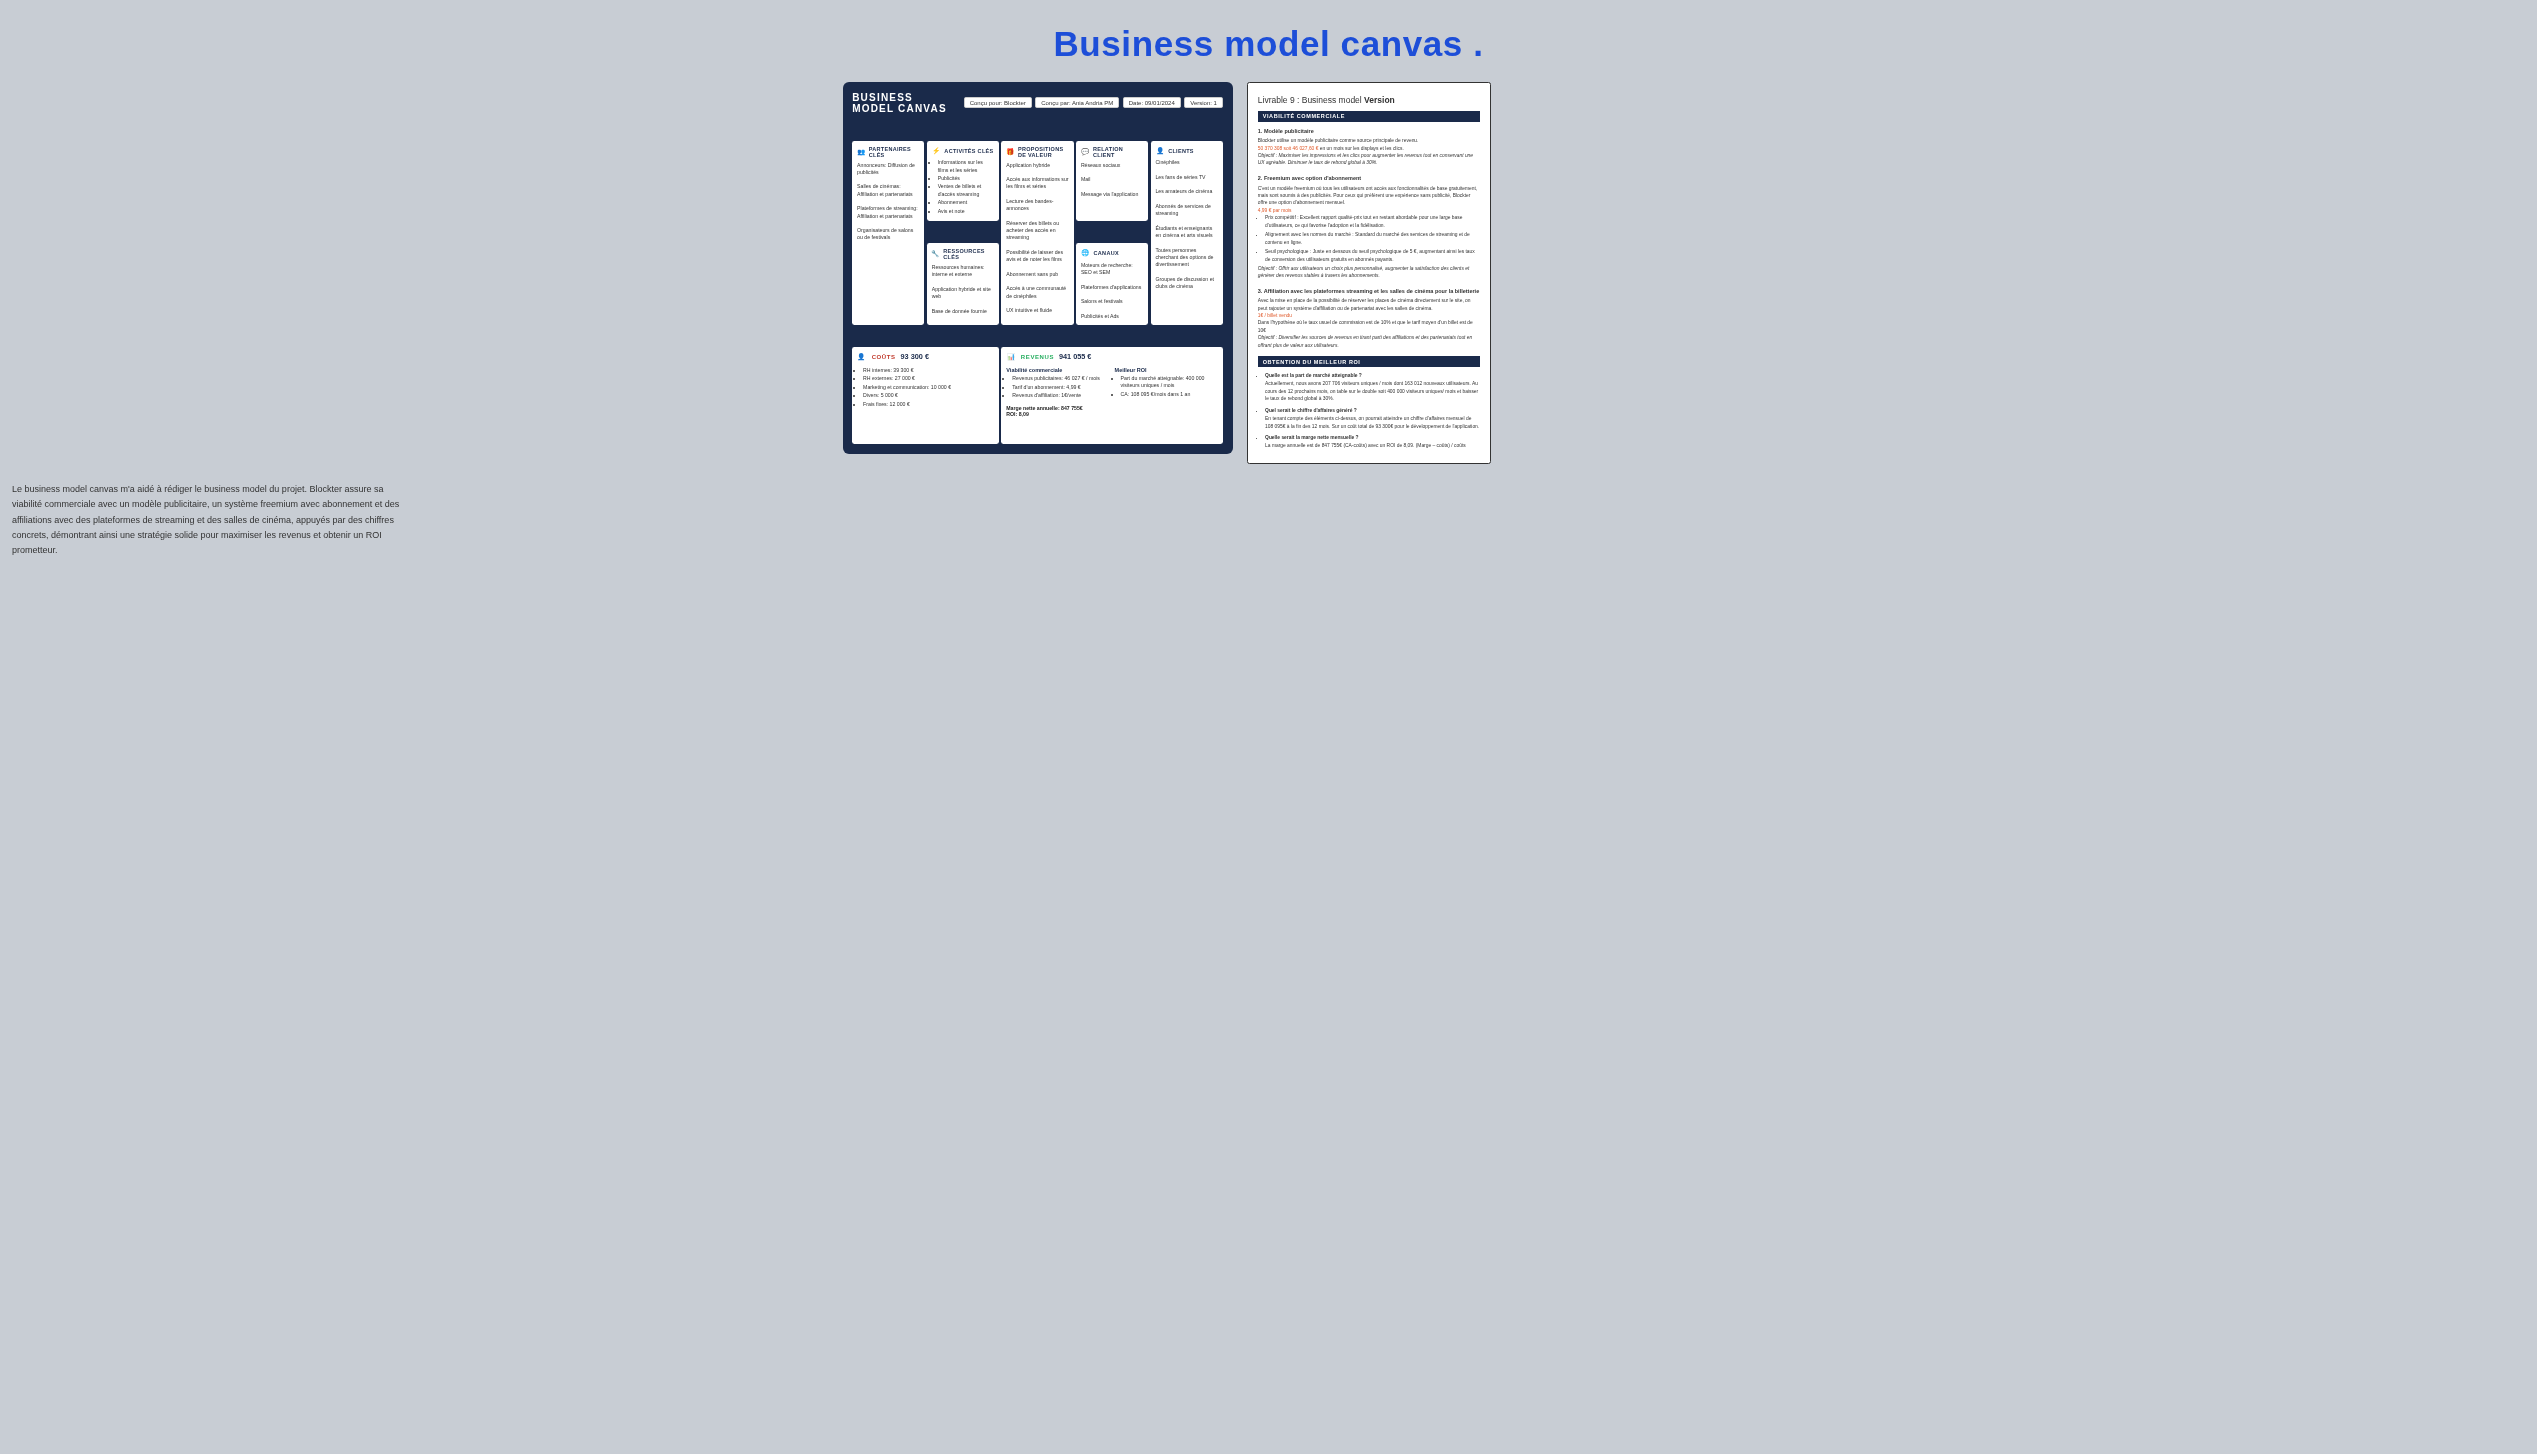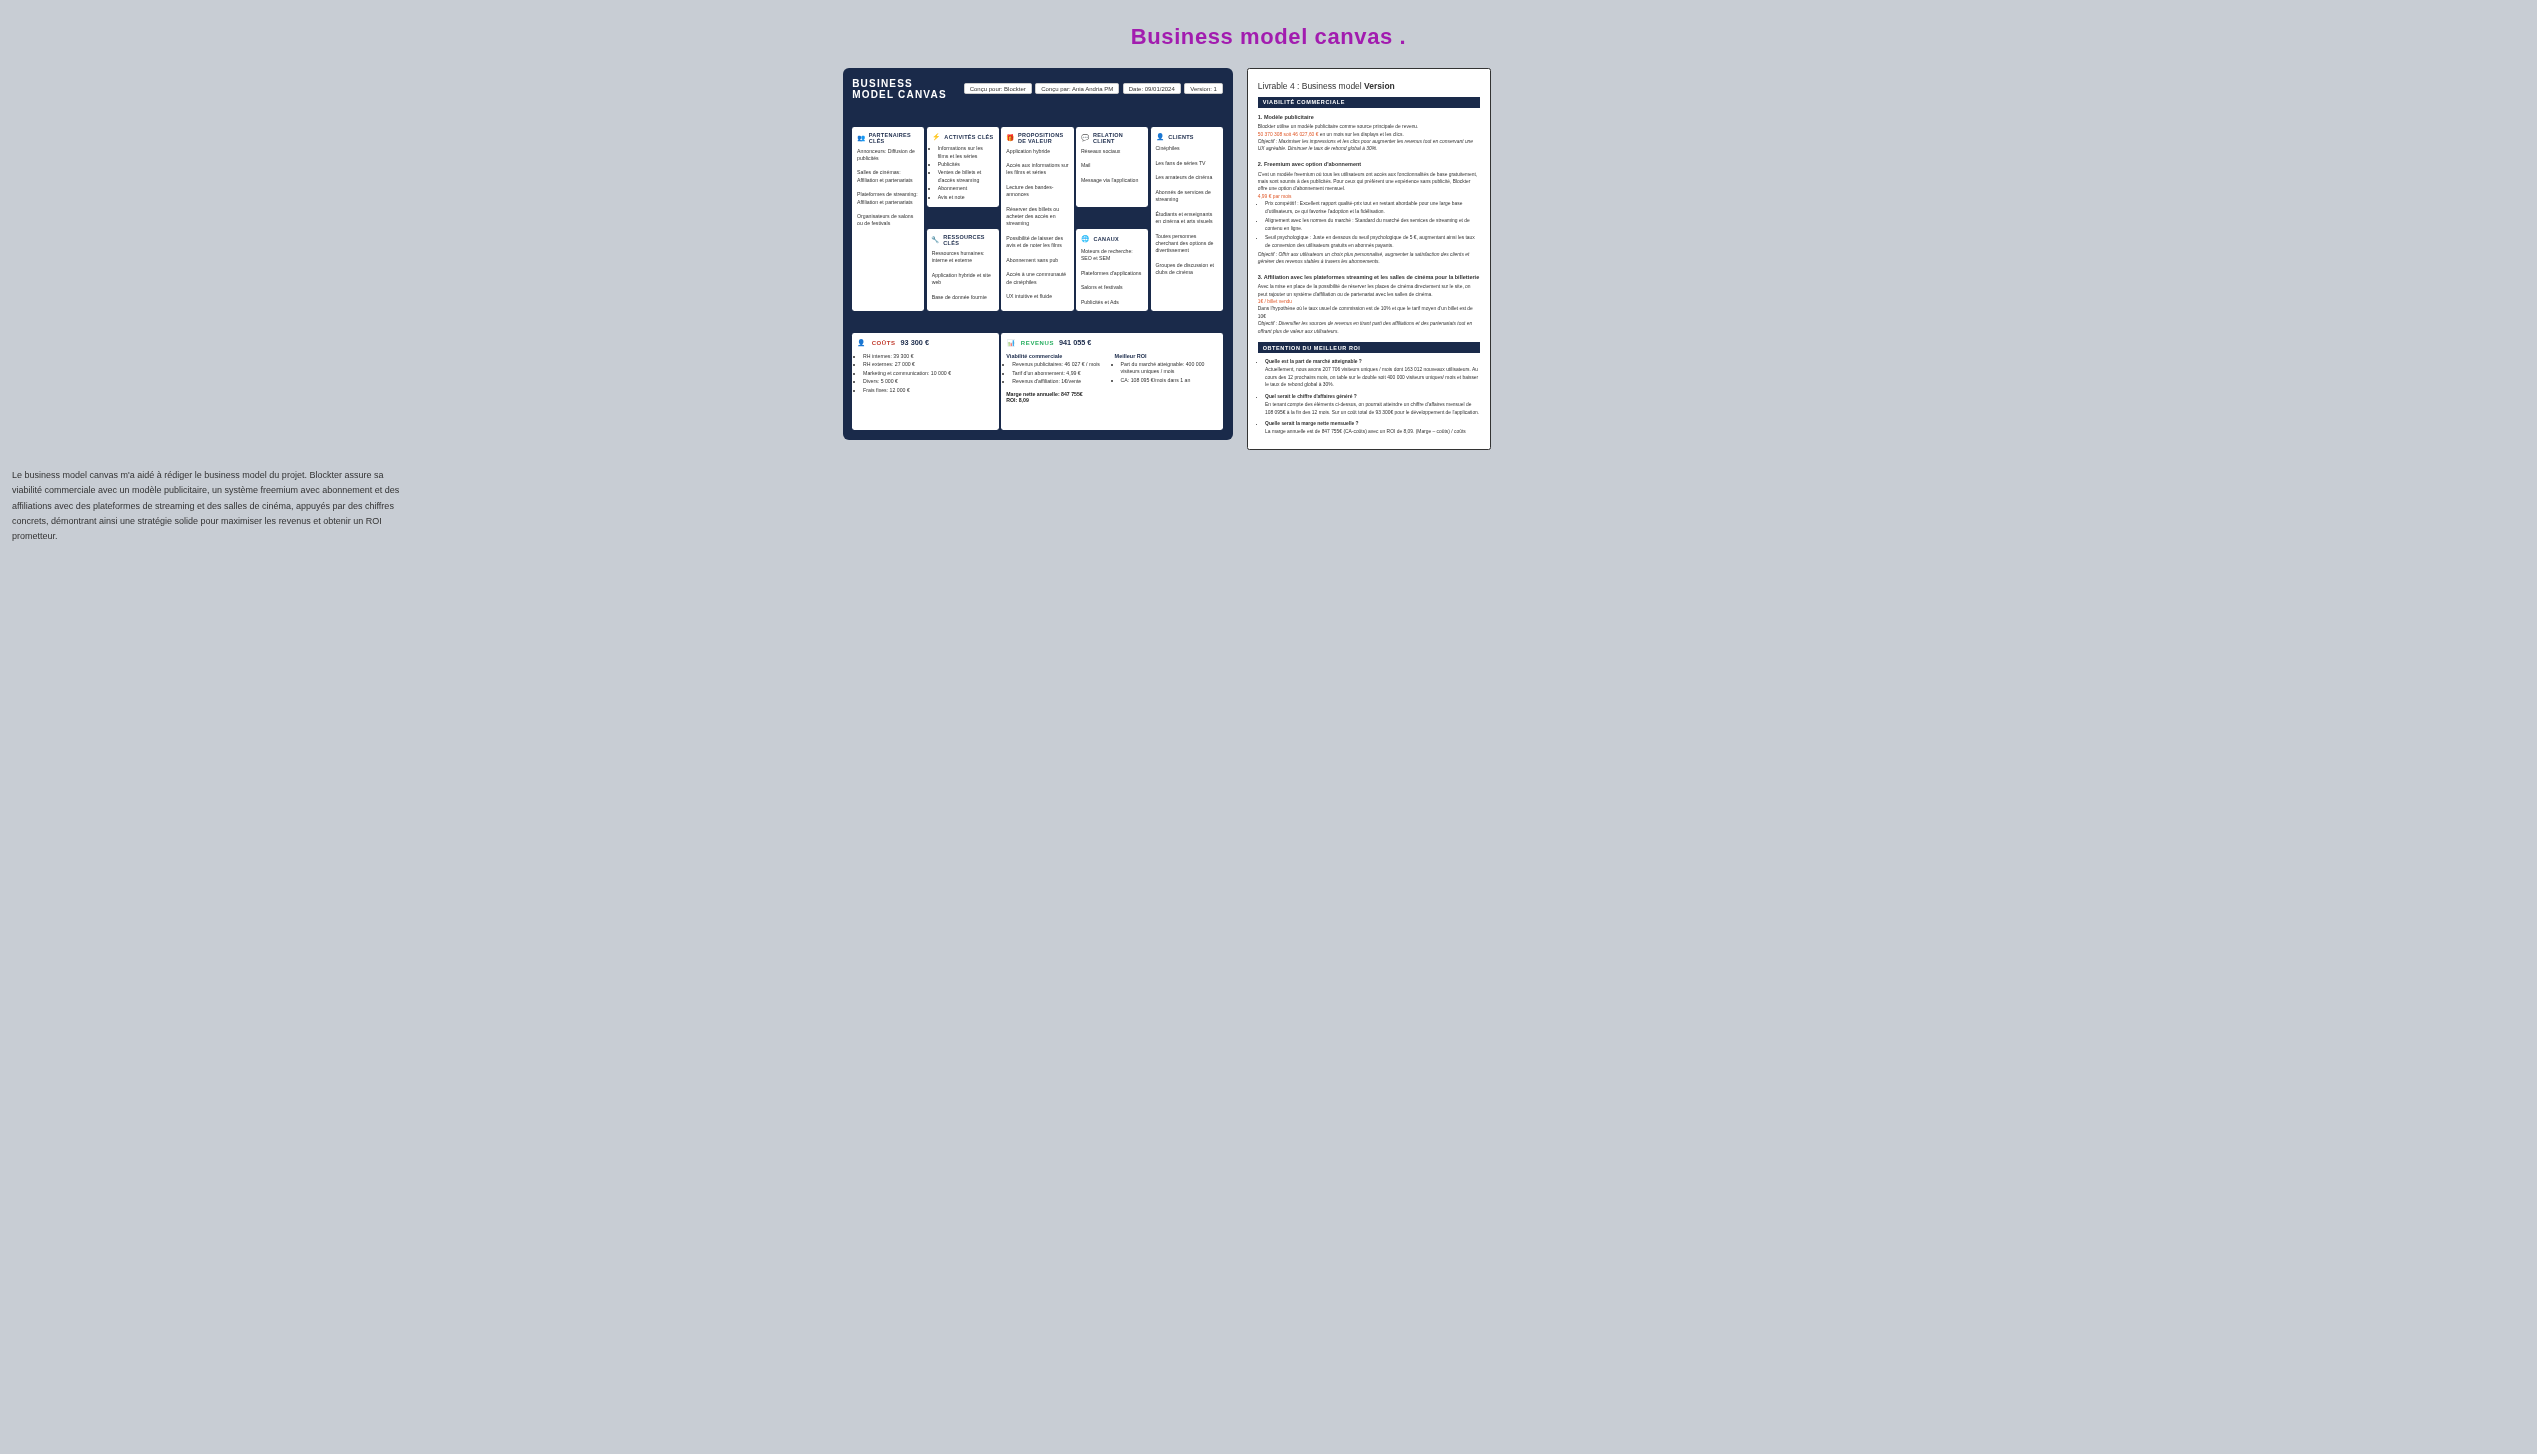--- a/index.html
+++ b/index.html
@@ -4,23 +4,23 @@
   <style>
     * { box-sizing: border-box; margin: 0; padding: 0; }
     body {
       font-family: Arial, sans-serif;
       background-color: #c8cdd4;
       min-height: 100vh;
       padding: 24px 12px;
     }
     .page-title {
       text-align: center;
-      font-size: 22px;
+      font-size: 35px;
       font-weight: 900;
-      color: #a21caf;
+      color: #1d4ed8;
       margin-bottom: 18px;
       letter-spacing: 0.6px;
     }
     .main-layout {
       display: flex;
       gap: 14.6px;
       align-items: flex-start;
       max-width: 852px;
       margin: 0 auto;
     }
@@ -419,21 +419,21 @@
           <span>Marge nette annuelle: 847 755€</span><br>
           <span>ROI: 8,09</span>
         </div>
       </div>
 
     </div>
   </div>
 
   <div class="document-panel">
     <div class="doc-title">
-      <span>Livrable 4 : Business model </span><strong>Version</strong>
+      <span>Livrable 9 : Business model </span><strong>Version</strong>
     </div>
 
     <div class="doc-section-header">VIABILITÉ COMMERCIALE</div>
 
     <div class="doc-body">
       <div class="doc-numbered">
         <div class="doc-num-title"><span>1.</span> <span>Modèle publicitaire</span></div>
         <p>Blockter utilise un modèle publicitaire comme source principale de revenu.</p>
         <p><span class="doc-link">50 370 308 soit 46 027,60 €</span> <span>en un mois sur les displays et les clics.</span></p>
         <p class="doc-objective">Objectif : Maximiser les impressions et les clics pour augmenter les revenus tout en conservant une UX agréable. Diminuer le taux de rebond global à 30%.</p>

